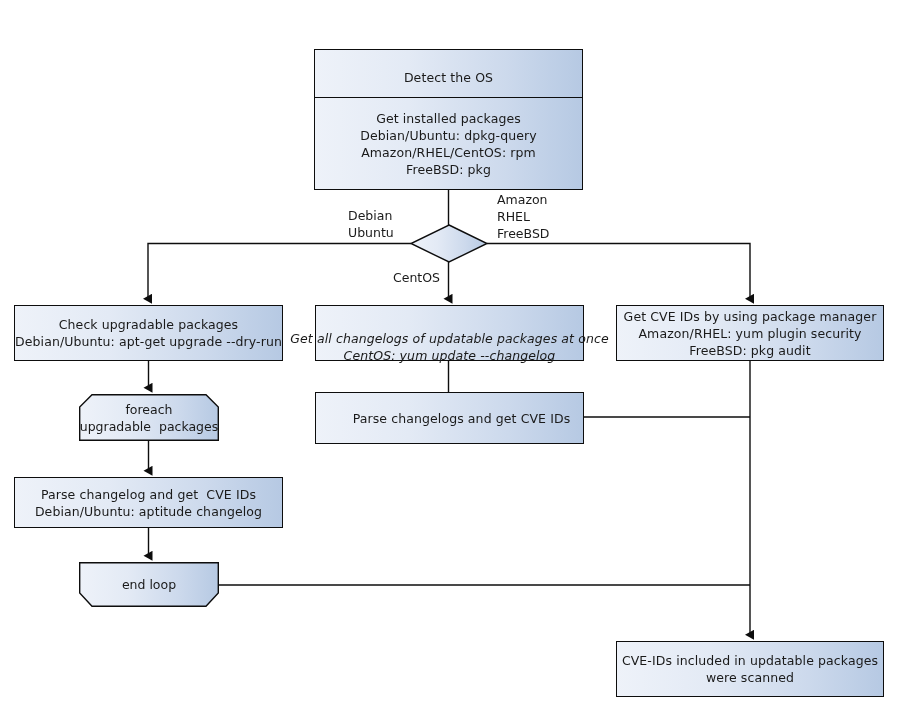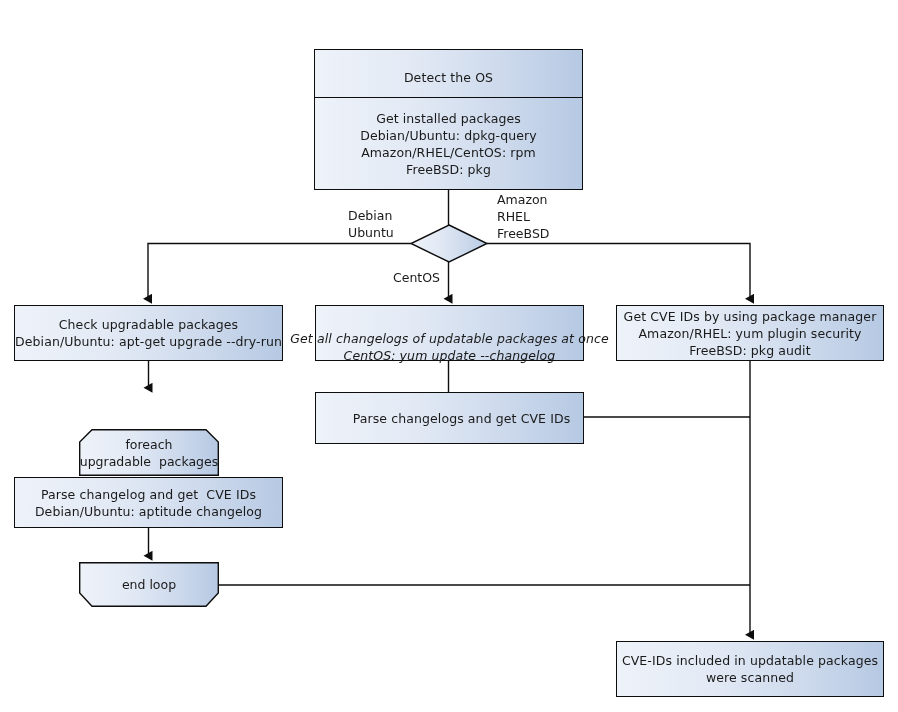--- a/index.html
+++ b/index.html
@@ -145,21 +145,21 @@
   <span class="overflow-text" style="top:24px;font-style:italic;">Get all changelogs of updatable packages at once
 CentOS: yum update --changelog</span>
 </div>
 
 <div class="node rect" style="left:616px; top:305px; width:268px; height:56px; overflow:visible;">
   <span class="overflow-text" style="top:2px;">Get CVE IDs by using package manager
 Amazon/RHEL: yum plugin security
 FreeBSD: pkg audit</span>
 </div>
 
-<div class="loopwrap" style="left:79px; top:394px; width:140px; height:47px;margin-top:35px;">
+<div class="loopwrap" style="left:79px; top:394px; width:140px; height:47px;">
   <svg width="140" height="47" viewBox="0 0 140 47" xmlns="http://www.w3.org/2000/svg">
     <polygon points="13,0.7 127,0.7 139.3,13 139.3,46.3 0.7,46.3 0.7,13" fill="url(#nodegrad)" stroke="#0d0d0d" stroke-width="1.4"></polygon>
   </svg>
   <span class="looplabel">foreach
 upgradable  packages</span>
 </div>
 
 <div class="node rect" style="left:315px; top:392px; width:269px; height:52px;padding-left:24px;">
   <span class="node-text">Parse changelogs and get CVE IDs</span>
 </div>

